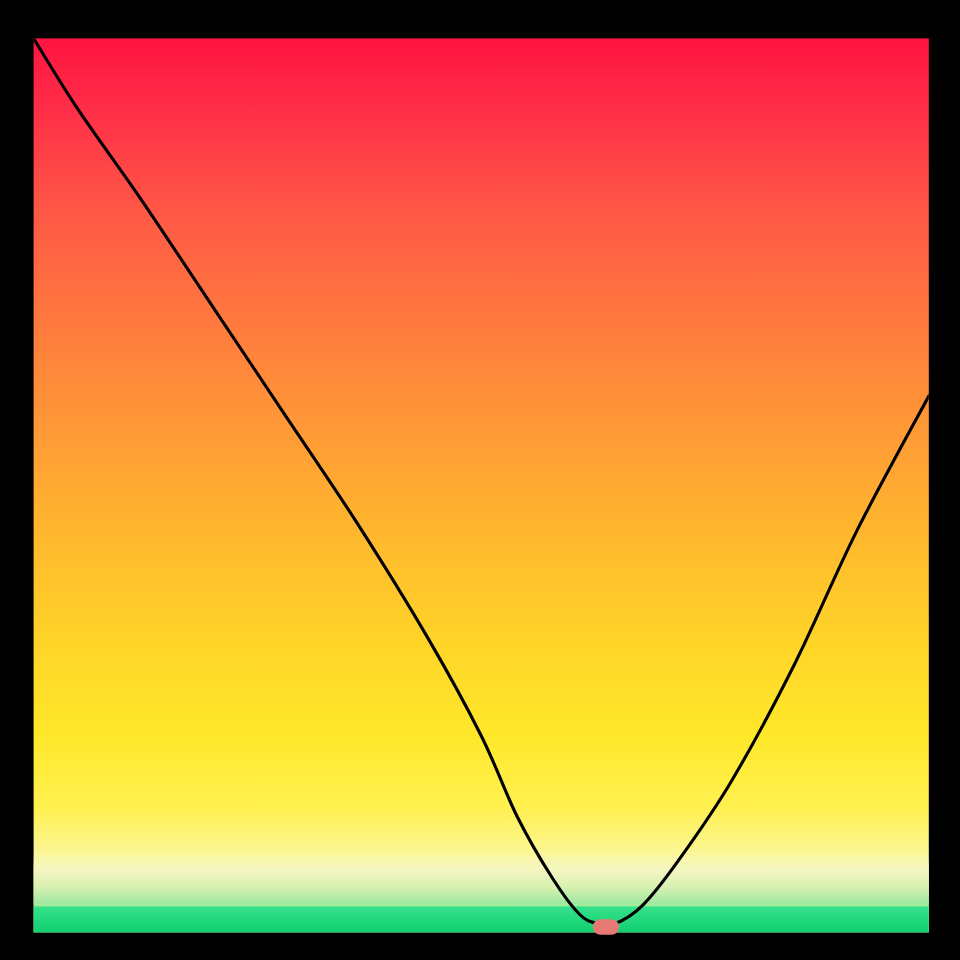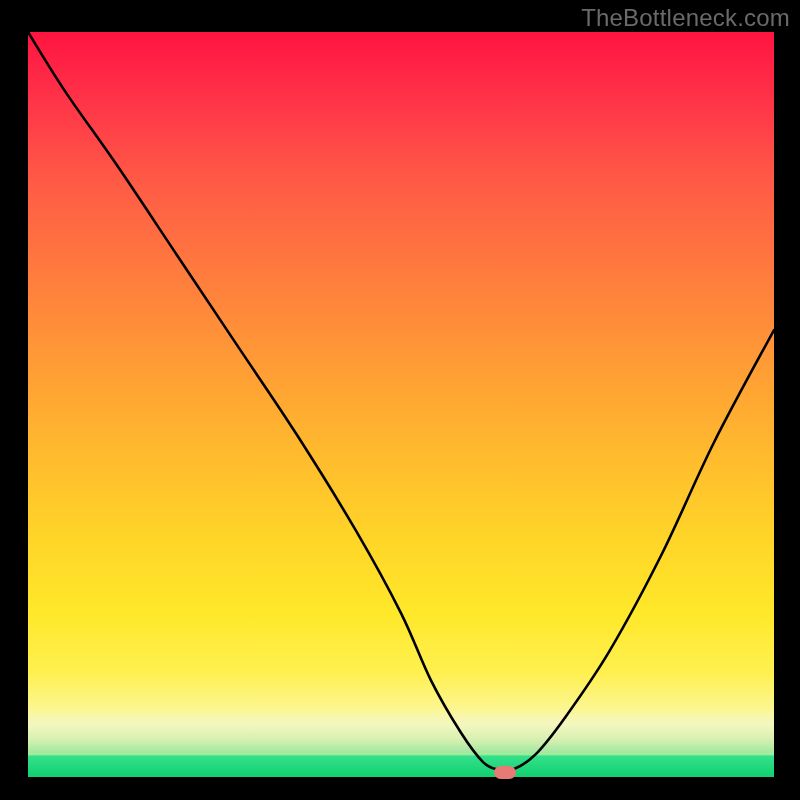--- a/index.html
+++ b/index.html
@@ -77,21 +77,20 @@
     top: 0;
     width: 746px;
     height: 745px;
   }
 </style>
 </head>
 <body>
 
 <div class="frame">
 
-  <div class="watermark">TheBottleneck.com</div>
 
   <div class="plot">
 
     <svg class="curve" viewBox="0 0 746 745" preserveAspectRatio="none">
       <path id="curve-path" fill="none" stroke="#000" stroke-width="2.6" stroke-linecap="round" stroke-linejoin="round" d="M 0 0 C 6.216666666666668 9.933333333333337, 22.380000000000003 37.250000000000014, 37.300000000000004 59.60000000000002 C 52.220000000000006 81.95000000000003, 70.86999999999999 106.78333333333336, 89.52 134.10000000000002 C 108.17 161.41666666666669, 129.30666666666667 193.7, 149.20000000000002 223.5 C 169.09333333333336 253.3, 188.98666666666668 283.1, 208.88000000000002 312.90000000000003 C 228.77333333333337 342.70000000000005, 248.66666666666669 371.2583333333333, 268.56 402.3 C 288.4533333333333 433.3416666666667, 310.83333333333337 469.34999999999997, 328.24 499.15 C 345.64666666666665 528.9499999999999, 360.56666666666666 556.2666666666667, 373 581.1 C 385.43333333333334 605.9333333333334, 392.8933333333334 628.2833333333333, 402.84000000000003 648.15 C 412.7866666666667 668.0166666666667, 423.97666666666663 686.6416666666667, 432.67999999999995 700.3 C 441.38333333333327 713.9583333333333, 448.8433333333333 723.8916666666667, 455.06 730.1 C 461.2766666666667 736.3083333333334, 465.00666666666666 736.3083333333333, 469.98 737.55 C 474.9533333333334 738.7916666666666, 478.6833333333334 740.0333333333333, 484.90000000000003 737.55 C 491.1166666666667 735.0666666666666, 498.5766666666667 731.3416666666667, 507.28000000000003 722.65 C 515.9833333333333 713.9583333333333, 524.6866666666667 702.7833333333333, 537.12 685.4 C 549.5533333333333 668.0166666666667, 565.7166666666667 645.6666666666667, 581.88 618.35 C 598.0433333333333 591.0333333333333, 616.6933333333334 556.2666666666667, 634.1 521.5 C 651.5066666666667 486.73333333333335, 667.6700000000001 447, 686.32 409.75 C 704.97 372.5, 736.0533333333333 316.625, 746 298"></path>
     </svg>
 
     <div class="marker" id="marker" style="left: 466.44px; top: 734.275px;"></div>
   </div>
 </div>

